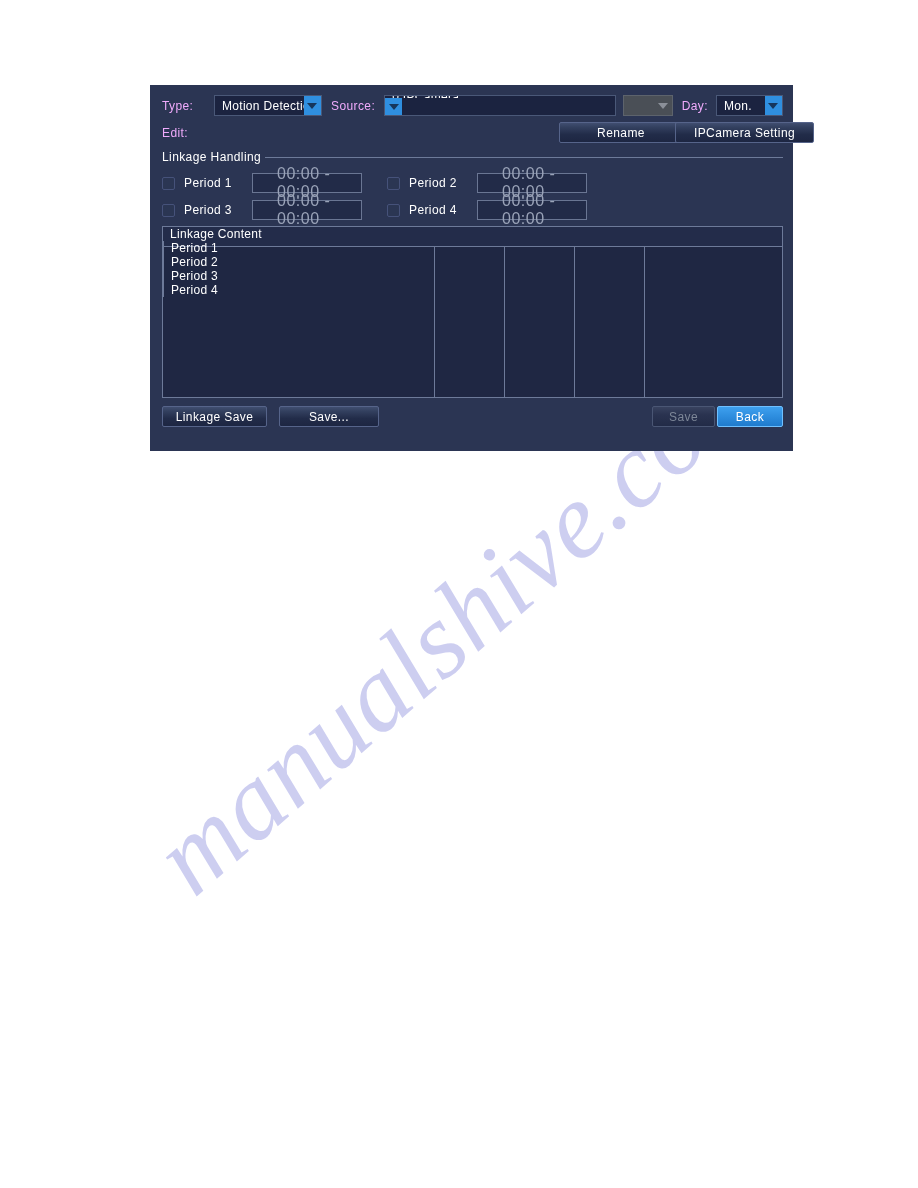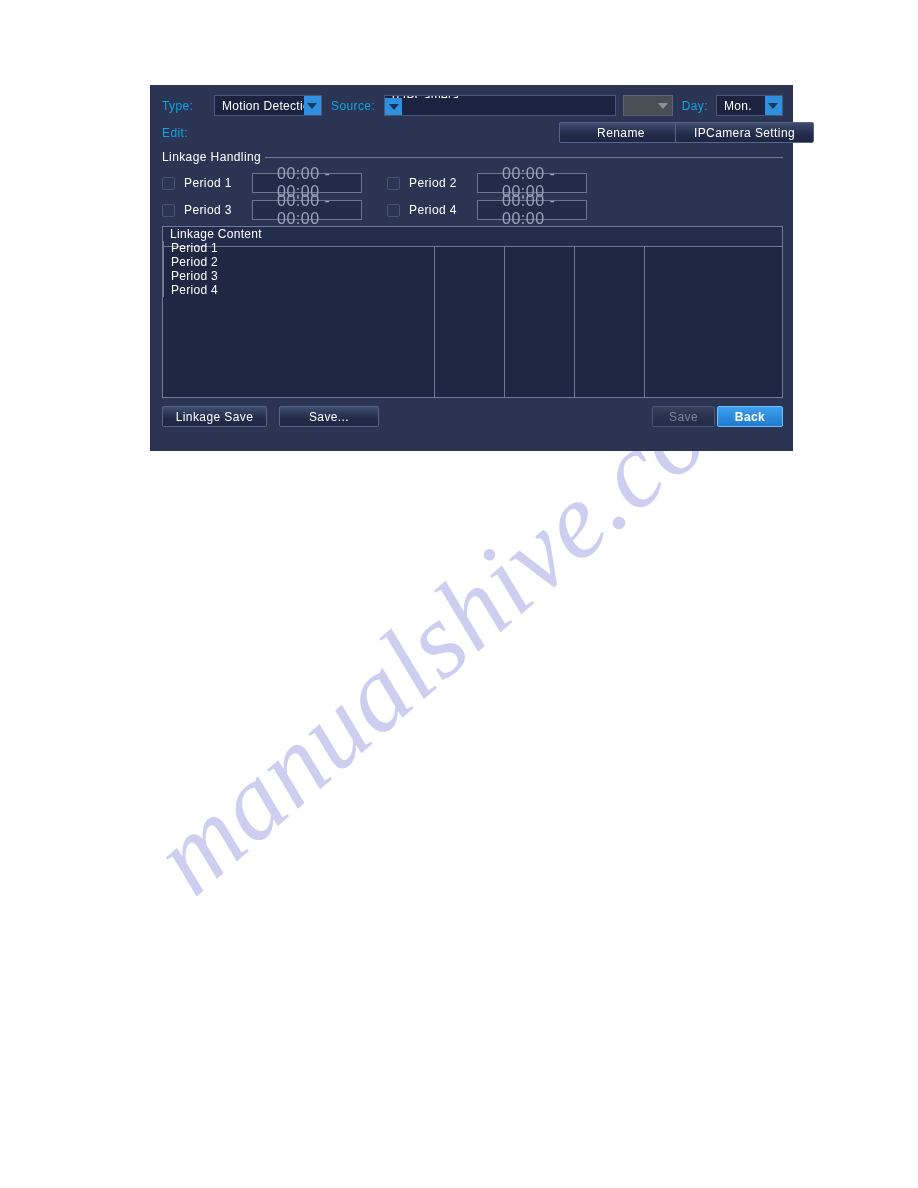--- a/index.html
+++ b/index.html
@@ -87,21 +87,21 @@
     padding: 8px 10px 0 12px;
     box-sizing: border-box;
     height: calc(100% - 22px);
     position: relative;
     background: #2b3553;
   }
 
   .row { display: flex; align-items: center; }
 
   .lbl {
-    color: #0ea5e9;
+    color: #f0abfc;
     font-size: 12px;
     letter-spacing: 0.4px;
     white-space: nowrap;
   }
 
   
   .dd {
     display: flex;
     align-items: stretch;
     background: #1b2340;
@@ -167,21 +167,20 @@
   .btn.disabled {
     color: #7d8798;
     background: linear-gradient(to bottom, #38425f 0%, #2a3350 40%, #222b47 100%);
     border-color: #4a5674;
     cursor: default;
   }
   .btn.primary {
     background: linear-gradient(to bottom, #3ea0ee 0%, #2f8fe0 45%, #1f7bcd 100%);
     border: 1px solid #6fc0ff;
     color: #ffffff;
-    font-weight: bold;
   }
 
   
   .row1 { margin-top: 2px; height: 21px; }
   .row1 .lbl-type { width: 56px; }
   .dd-type { width: 108px; }
   .lbl-source { margin-left: 9px; margin-right: 9px; }
   .dd-source { width: 250px; flex-direction: column; }
   .dd-blank { width: 53px; margin-left: 7px; }
   .lbl-day { margin-left: 9px; margin-right: 8px; }

